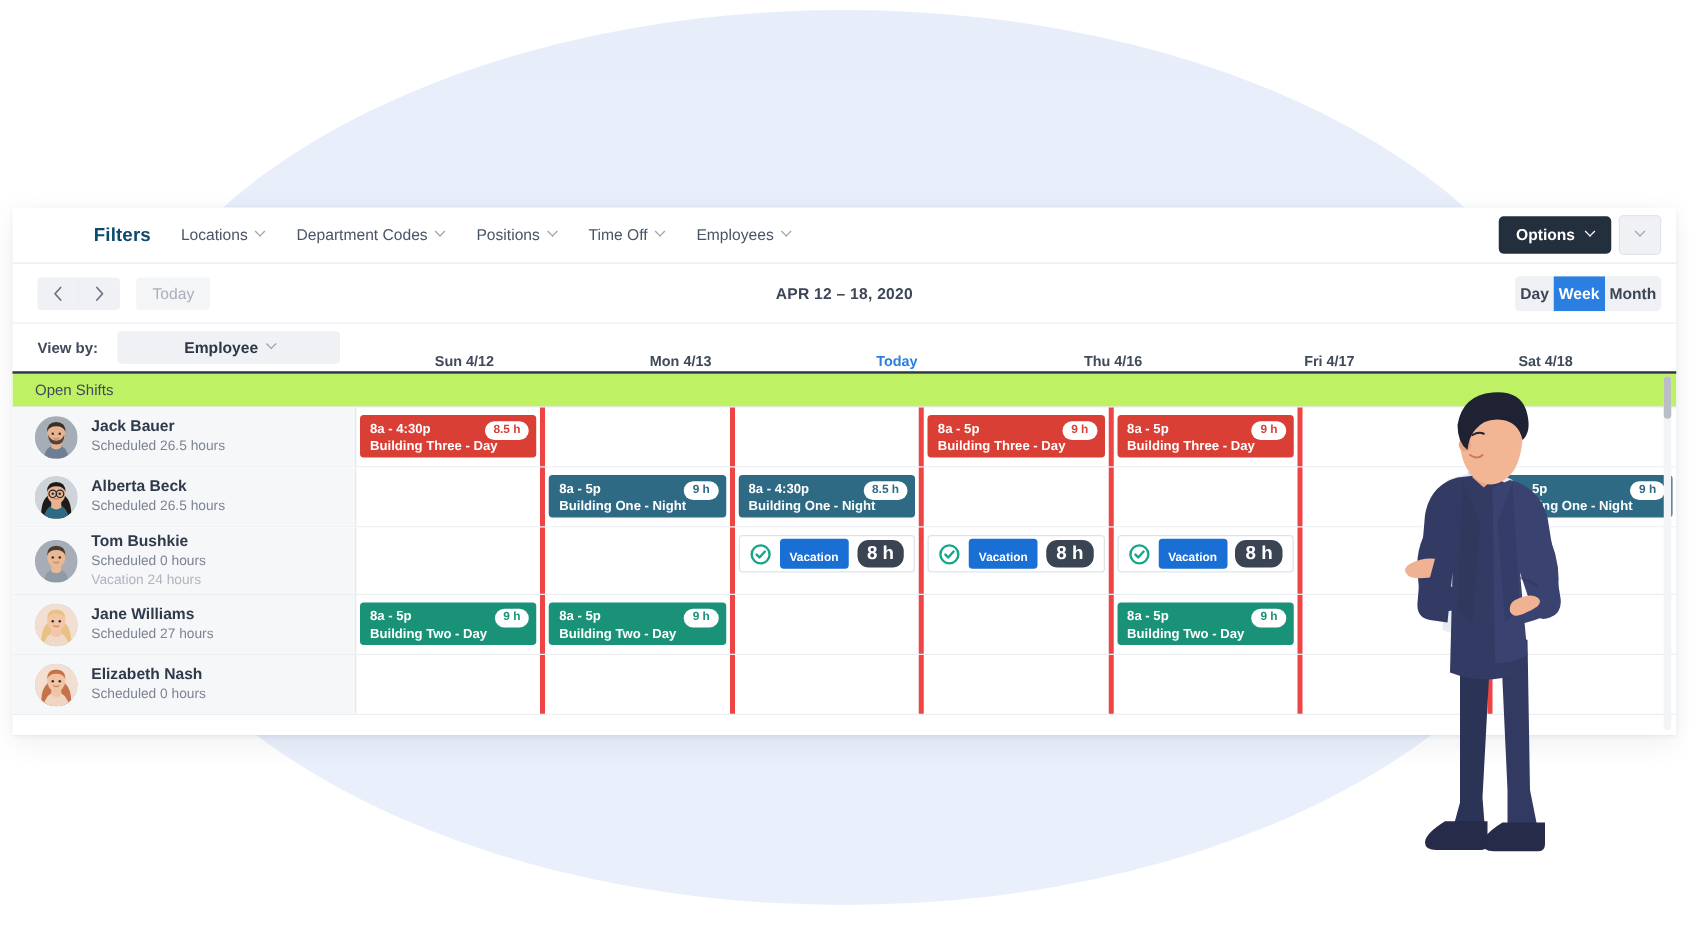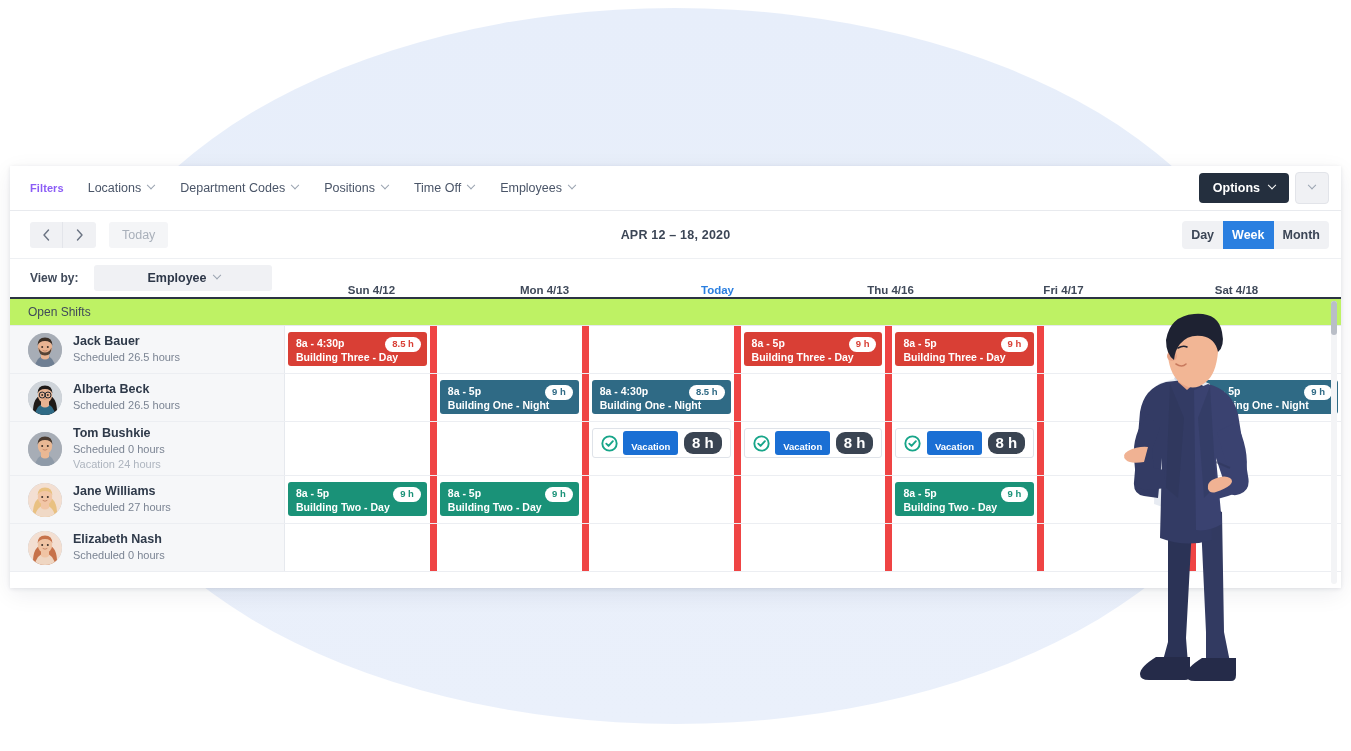--- a/index.html
+++ b/index.html
@@ -34,22 +34,22 @@
 
   
   .filter-bar{
     position:relative;
     height:45px;
     border-bottom:1px solid #e8eaee;
     display:flex; align-items:center;
     padding:0 12px 0 20px;
   }
   .filters-label{
-    font-size:11px; font-weight:bold; color:#8b5cf6;
-    margin-right:24px; letter-spacing:.1px;
+    font-size:15px; font-weight:bold; color:#0c4a6e;
+    margin-right:24px; letter-spacing:.1px;margin-left:45px;
   }
   .filter-item{
     font-size:12.5px; color:#4a5568;
     margin-right:26px;
     display:flex; align-items:center; gap:7px;
     cursor:pointer; white-space:nowrap;
   }
   .chev{
     display:inline-block; width:8px; height:8px;
     border-right:1.4px solid #9aa3b0; border-bottom:1.4px solid #9aa3b0;
@@ -95,21 +95,21 @@
     position:absolute; left:0; right:0; text-align:center;
     font-size:12.5px; font-weight:bold; color:#3c4656; letter-spacing:.2px;
     pointer-events:none;
   }
   .view-toggle{
     margin-left:auto; display:flex; background:#f0f1f4;
     border-radius:4px; overflow:hidden; position:relative; z-index:2;
   }
   .view-toggle div{
     font-size:12.5px; font-weight:bold; color:#3c4656;
-    padding:7px 9px; cursor:pointer;
+    padding:7px 4px; cursor:pointer;
   }
   .view-toggle div.active{ background:#2a7fe0; color:#fff; }
 
   
   .viewby-row{
     height:40px; display:flex; align-items:center;
     border-bottom:2px solid #2b3442;
     padding-left:20px; position:relative;
   }
   .viewby-label{ font-size:12px; font-weight:bold; color:#404a5a; margin-right:16px; }
@@ -155,21 +155,21 @@
     flex:0 0 34px; overflow:hidden; position:relative;
     background:#b9bfc7;
   }
   .avatar svg{ display:block; }
   .emp-info{ min-width:0; }
   .emp-name{ font-size:12.5px; font-weight:bold; color:#2f3a4a; line-height:1.35; white-space:nowrap; }
   .emp-sub{ font-size:11px; color:#7b8493; line-height:1.4; white-space:nowrap; }
   .emp-sub.muted{ color:#aeb5bf; }
   .day-cells{ flex:1 1 auto; display:flex; }
   .day-cell{
-    flex:1 1 0; border-right:7px solid #ef4444;
+    flex:1 1 0; border-right:4px solid #ef4444;
     position:relative; padding:6px 3px;
   }
   .day-cell:last-child{ border-right:none; }
 
   
   .shift{
     border-radius:3px; color:#fff; padding:5px 8px 6px 8px;
     position:relative; height:34px;
   }
   .shift .t1{ font-size:10.5px; font-weight:bold; line-height:1.3; }

